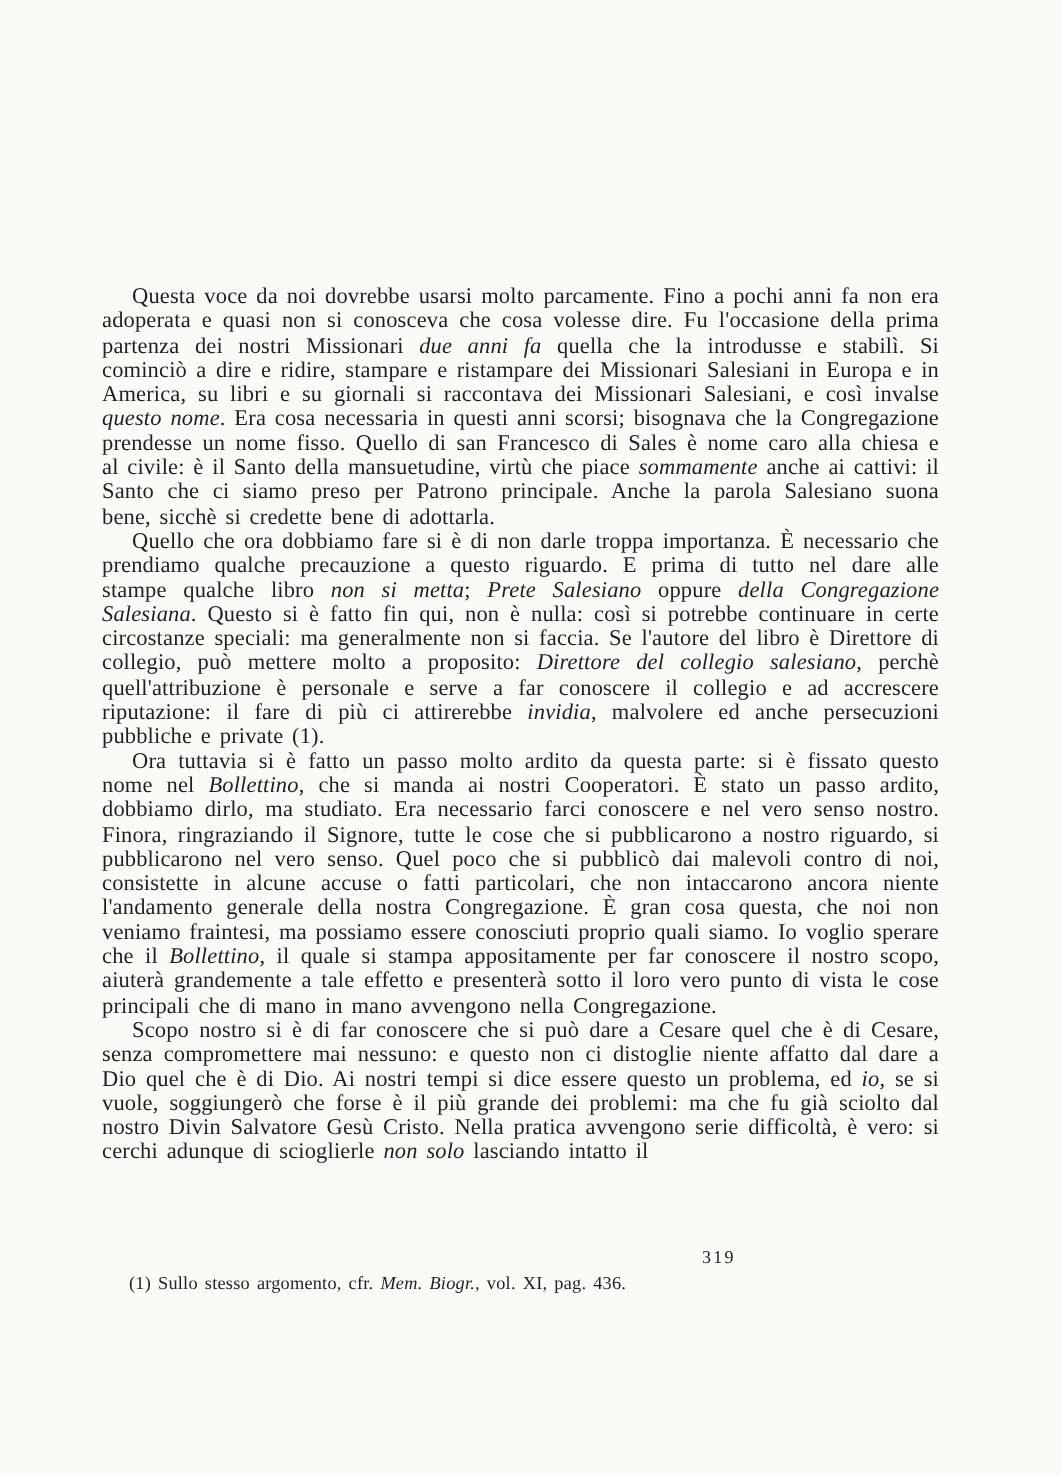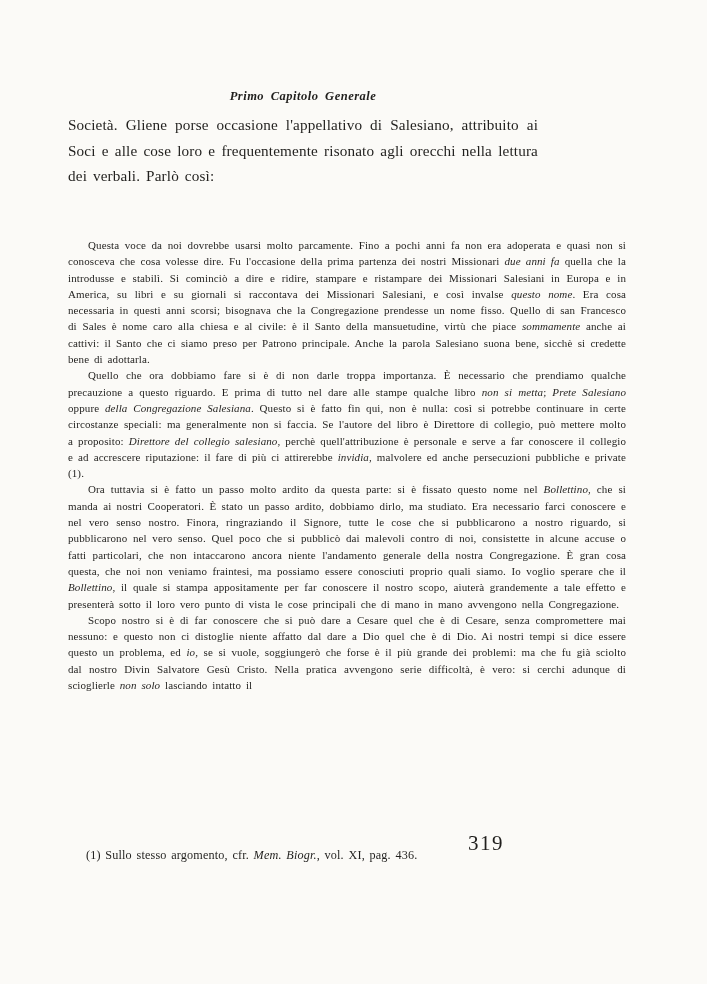--- a/index.html
+++ b/index.html
@@ -40,60 +40,57 @@
     line-height: 25.6px;
     text-align: justify;
     letter-spacing: 0.15px;
     word-spacing: 2px;
   }
   .body-text {
     position: absolute;
     top: 190px;
     left: 68px;
     width: 558px;
-    font-size: 11px;
+    font-size: 15px;
     line-height: 16.3px;
     text-align: justify;
     letter-spacing: 0.1px;
     word-spacing: 2px;
-    margin-top: 47px;
   }
   .body-text p {
     margin: 0;
     text-indent: 20px;
   }
   .footnote {
     position: absolute;
     top: 848px;
     left: 68px;
     width: 558px;
     font-size: 12.2px;
     line-height: 15px;
     text-indent: 18px;
     letter-spacing: 0.15px;
     word-spacing: 1.5px;
   }
   .page-number {
     position: absolute;
     top: 831px;
     left: 468px;
-    font-size: 21px;
+    font-size: 12px;
     letter-spacing: 1.5px;
   }
   .it {
     font-style: italic;
   }
 </style>
 </head>
 <body style="background: rgb(251, 250, 247); color: rgb(32, 31, 29);">
 
 <div class="page">
-  <div class="running-head">Primo Capitolo Generale</div>
 
-  <div class="intro">Società. Gliene porse occasione l'appellativo di Salesiano, attribuito ai Soci e alle cose loro e frequentemente risonato agli orecchi nella lettura dei verbali. Parlò così:</div>
 
   <div class="body-text">
       <p><span>Questa voce da noi dovrebbe usarsi molto parcamente. Fino a pochi anni fa non era adoperata e quasi non si conosceva che cosa volesse dire. Fu l'occasione della prima partenza dei nostri Missionari </span><span class="it">due anni fa</span><span> quella che la introdusse e stabilì. Si cominciò a dire e ridire, stampare e ristampare dei Missionari Salesiani in Europa e in America, su libri e su giornali si raccontava dei Missionari Salesiani, e così invalse </span><span class="it">questo nome</span><span>. Era cosa necessaria in questi anni scorsi; bisognava che la Congregazione prendesse un nome fisso. Quello di san Francesco di Sales è nome caro alla chiesa e al civile: è il Santo della mansuetudine, virtù che piace </span><span class="it">sommamente</span><span> anche ai cattivi: il Santo che ci siamo preso per Patrono principale. Anche la parola Salesiano suona bene, sicchè si credette bene di adottarla.</span></p>
       <p><span>Quello che ora dobbiamo fare si è di non darle troppa importanza. È necessario che prendiamo qualche precauzione a questo riguardo. E prima di tutto nel dare alle stampe qualche libro </span><span class="it">non si metta</span><span>; </span><span class="it">Prete Salesiano</span><span> oppure </span><span class="it">della Congregazione Salesiana</span><span>. Questo si è fatto fin qui, non è nulla: così si potrebbe continuare in certe circostanze speciali: ma generalmente non si faccia. Se l'autore del libro è Direttore di collegio, può mettere molto a proposito: </span><span class="it">Direttore del collegio salesiano</span><span>, perchè quell'attribuzione è personale e serve a far conoscere il collegio e ad accrescere riputazione: il fare di più ci attirerebbe </span><span class="it">invidia</span><span>, malvolere ed anche persecuzioni pubbliche e private (1).</span></p>
       <p><span>Ora tuttavia si è fatto un passo molto ardito da questa parte: si è fissato questo nome nel </span><span class="it">Bollettino</span><span>, che si manda ai nostri Cooperatori. È stato un passo ardito, dobbiamo dirlo, ma studiato. Era necessario farci conoscere e nel vero senso nostro. Finora, ringraziando il Signore, tutte le cose che si pubblicarono a nostro riguardo, si pubblicarono nel vero senso. Quel poco che si pubblicò dai malevoli contro di noi, consistette in alcune accuse o fatti particolari, che non intaccarono ancora niente l'andamento generale della nostra Congregazione. È gran cosa questa, che noi non veniamo fraintesi, ma possiamo essere conosciuti proprio quali siamo. Io voglio sperare che il </span><span class="it">Bollettino</span><span>, il quale si stampa appositamente per far conoscere il nostro scopo, aiuterà grandemente a tale effetto e presenterà sotto il loro vero punto di vista le cose principali che di mano in mano avvengono nella Congregazione.</span></p>
       <p><span>Scopo nostro si è di far conoscere che si può dare a Cesare quel che è di Cesare, senza compromettere mai nessuno: e questo non ci distoglie niente affatto dal dare a Dio quel che è di Dio. Ai nostri tempi si dice essere questo un problema, ed </span><span class="it">io</span><span>, se si vuole, soggiungerò che forse è il più grande dei problemi: ma che fu già sciolto dal nostro Divin Salvatore Gesù Cristo. Nella pratica avvengono serie difficoltà, è vero: si cerchi adunque di scioglierle </span><span class="it">non solo</span><span> lasciando intatto il</span></p>
     </div>
 
   <div class="footnote"><span>(1) Sullo stesso argomento, cfr. </span><span class="it">Mem. Biogr.</span><span>, vol. XI, pag. 436.</span></div>
 

